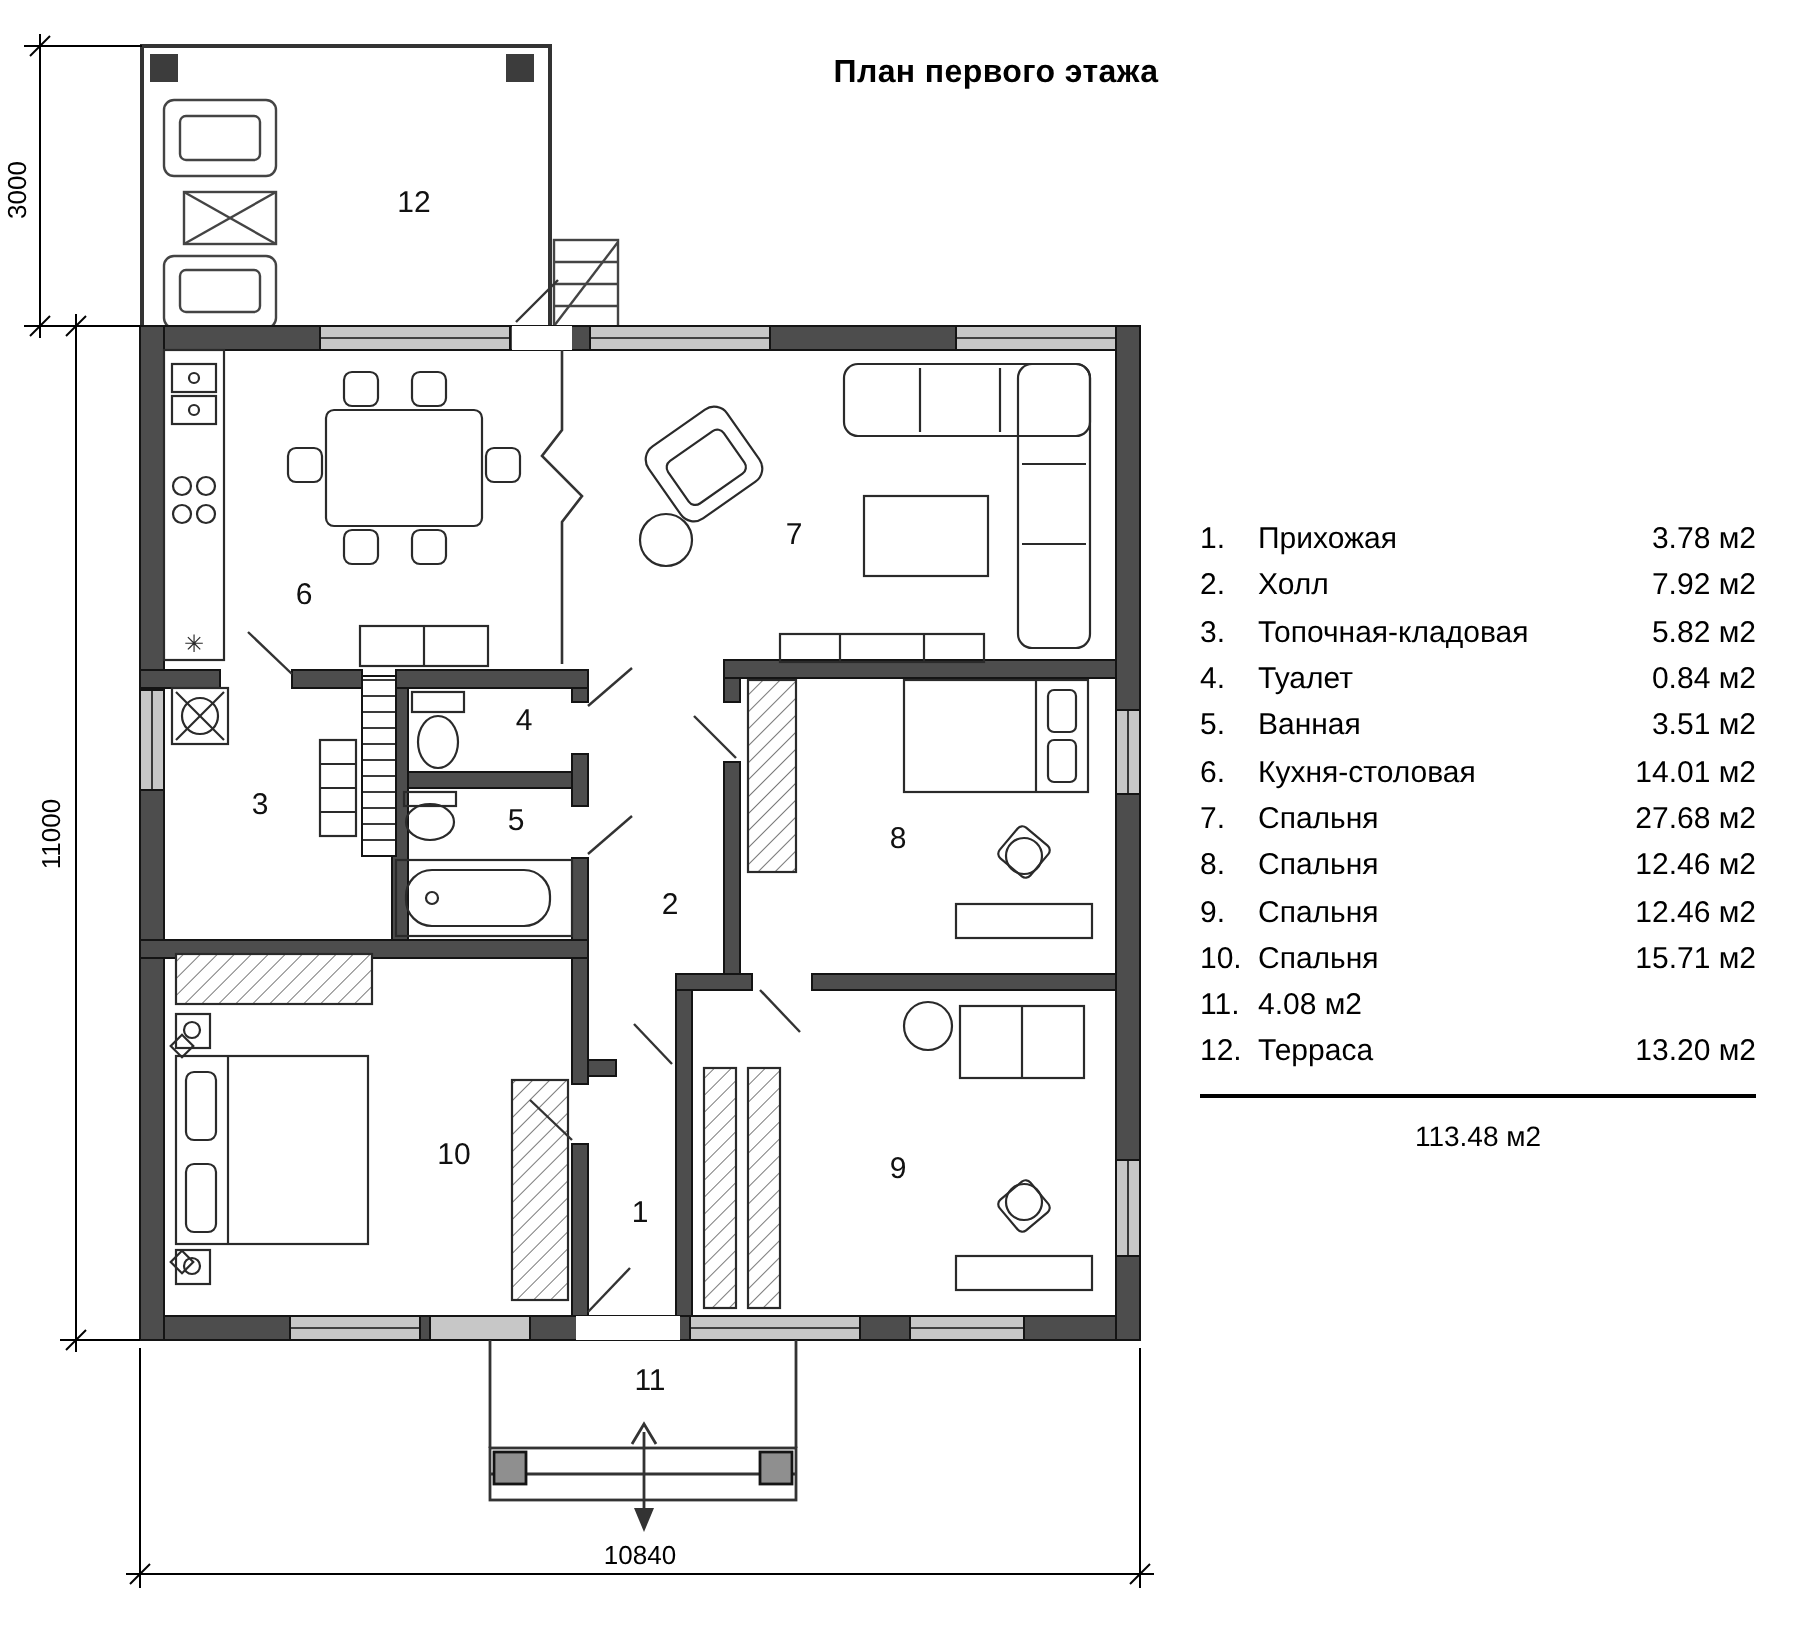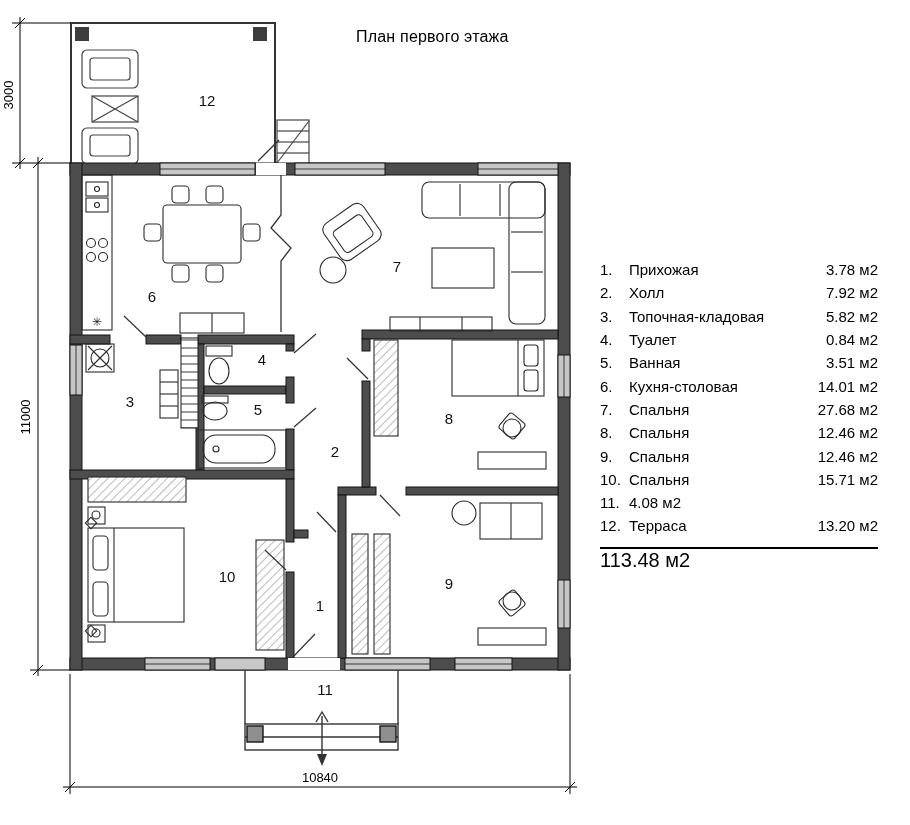--- a/index.html
+++ b/index.html
@@ -1,28 +1,28 @@
 <!DOCTYPE html>
 <html><head>
 <meta charset="utf-8">
 <style>
   * { margin:0; padding:0; box-sizing:border-box; }
   html,body { width:910px; height:825px; background:#ffffff; color:#000;
               font-family:"Liberation Sans", sans-serif; }
   .page { position:relative; width:910px; height:825px; background:#fff; overflow:hidden; }
-  .title { position:absolute; left:356px; top:28px; width:220px; 
-           font-size:16px; font-weight:normal; letter-spacing:0.2px; }
+  .title { position:absolute; left:388px; top:28px; width:220px; text-align:center;
+           font-size:16px; font-weight:bold; letter-spacing:0.2px; }
   svg.plan { position:absolute; left:0; top:0; }
   .legend { position:absolute; left:600px; top:258px; width:278px; font-size:15px; }
   .legend-row { display:flex; align-items:center; height:23.3px; }
   .lnum { width:29px; }
   .lname { flex:1; padding-right:6px; }
   .larea { white-space:nowrap; }
   .legend-divider { border-top:2px solid #000; margin-top:9px; }
-  .legend-total { text-align:left; font-size:20px; }
+  .legend-total { text-align:center; margin-top:11px; font-size:14px; }
   .rn { font-size:15px; fill:#111; text-anchor:middle; font-family:"Liberation Sans",sans-serif; }
   .dimt { font-size:13px; fill:#000; font-family:"Liberation Sans",sans-serif; text-anchor:middle; }
 </style>
 </head>
 <body>
 
 <div class="page">
 
   <div class="title">План первого этажа</div>
 

